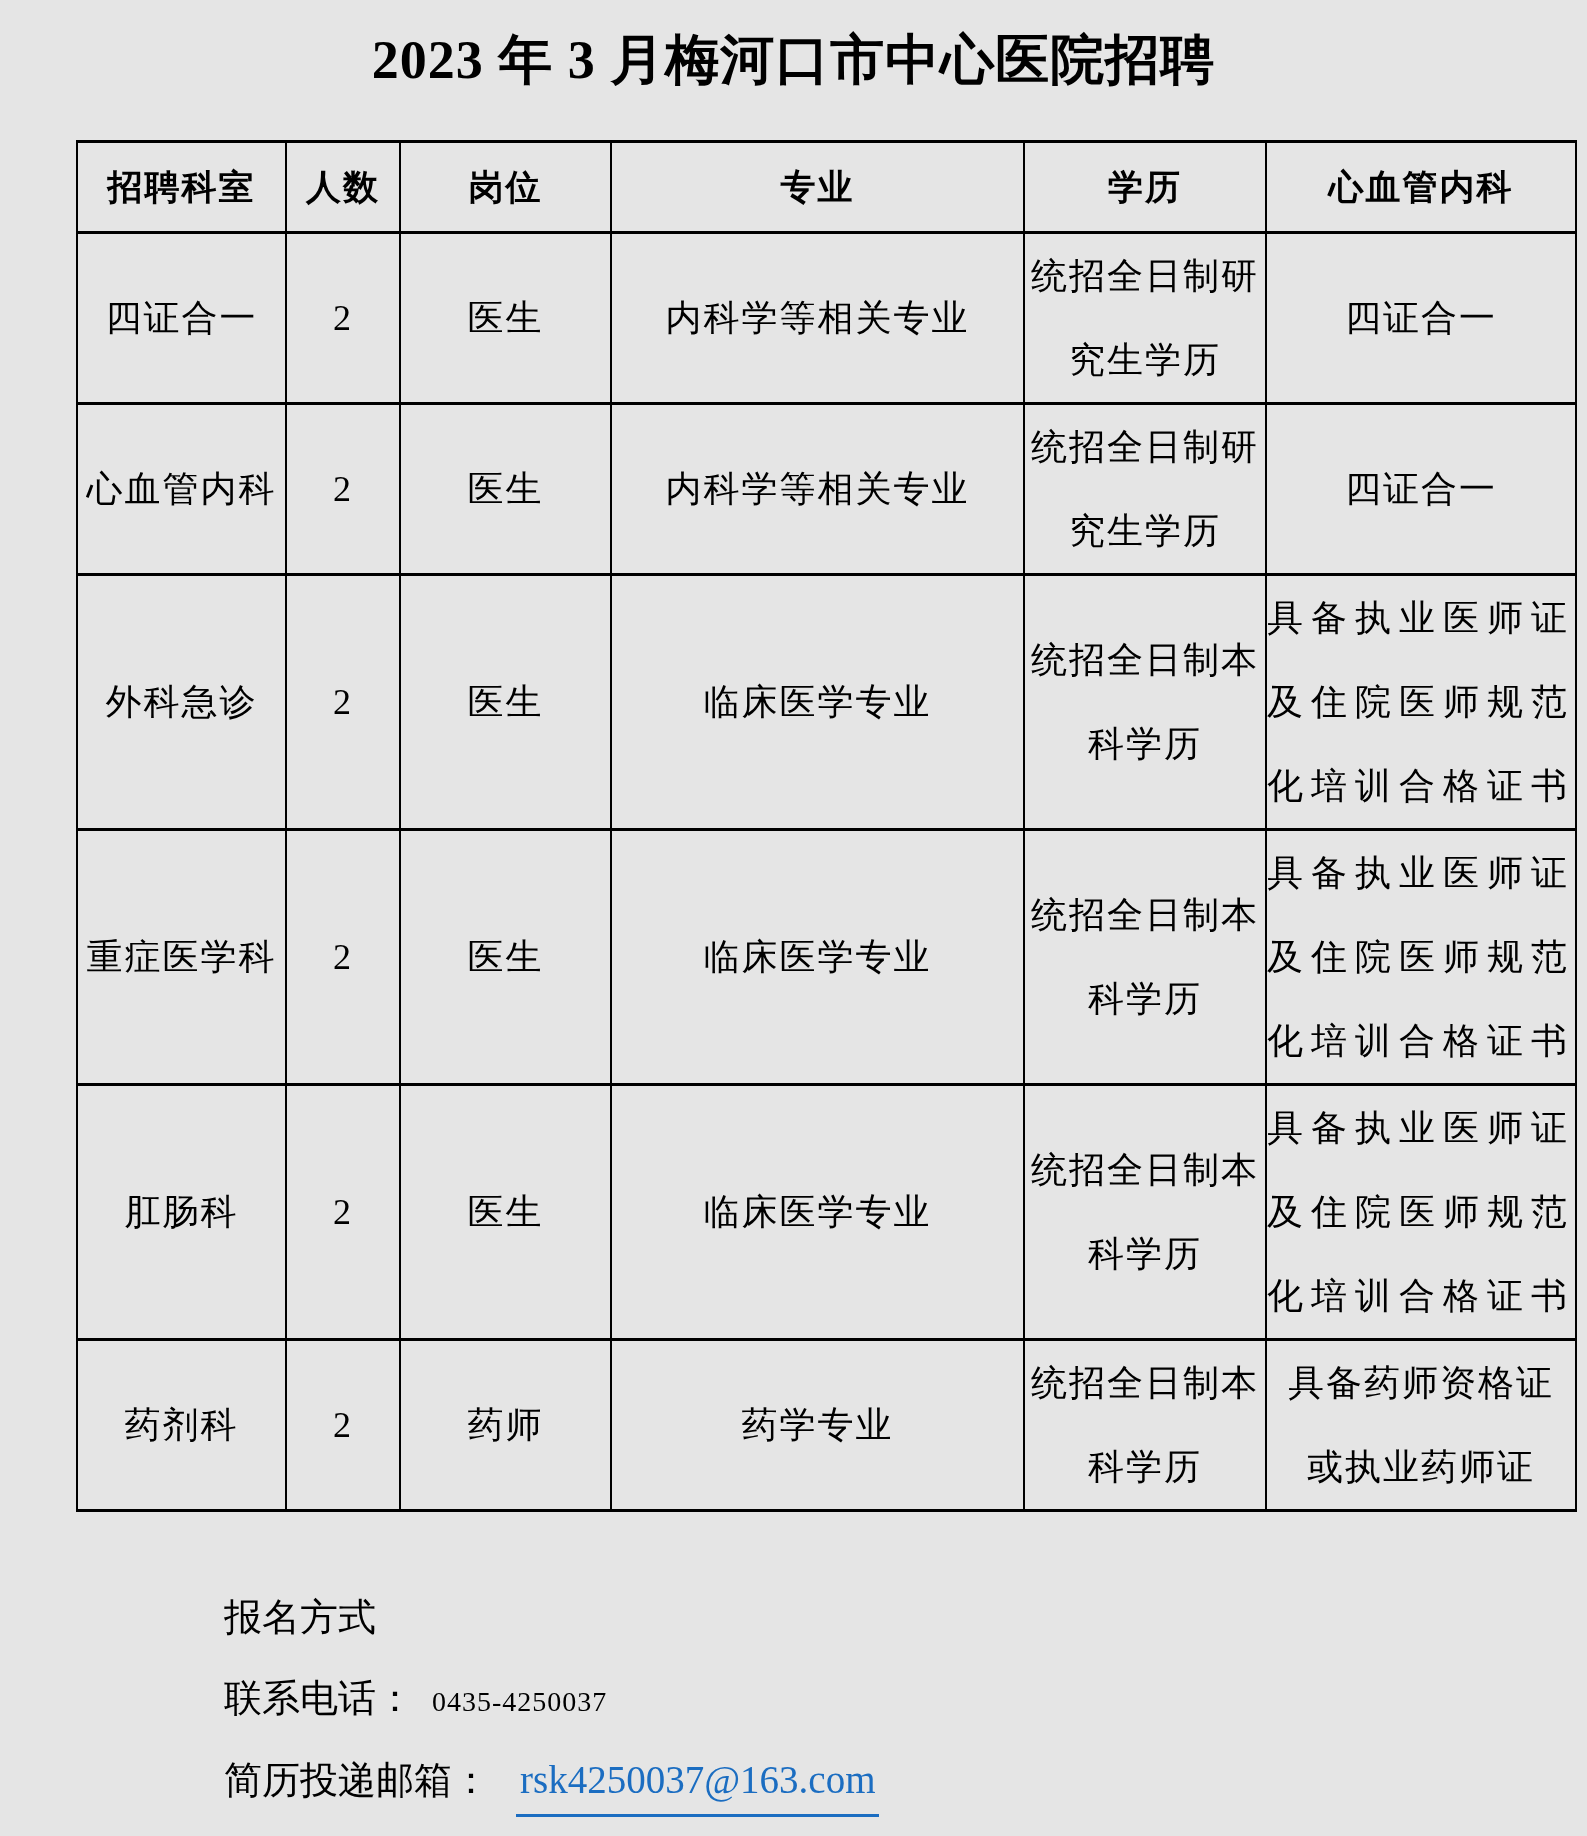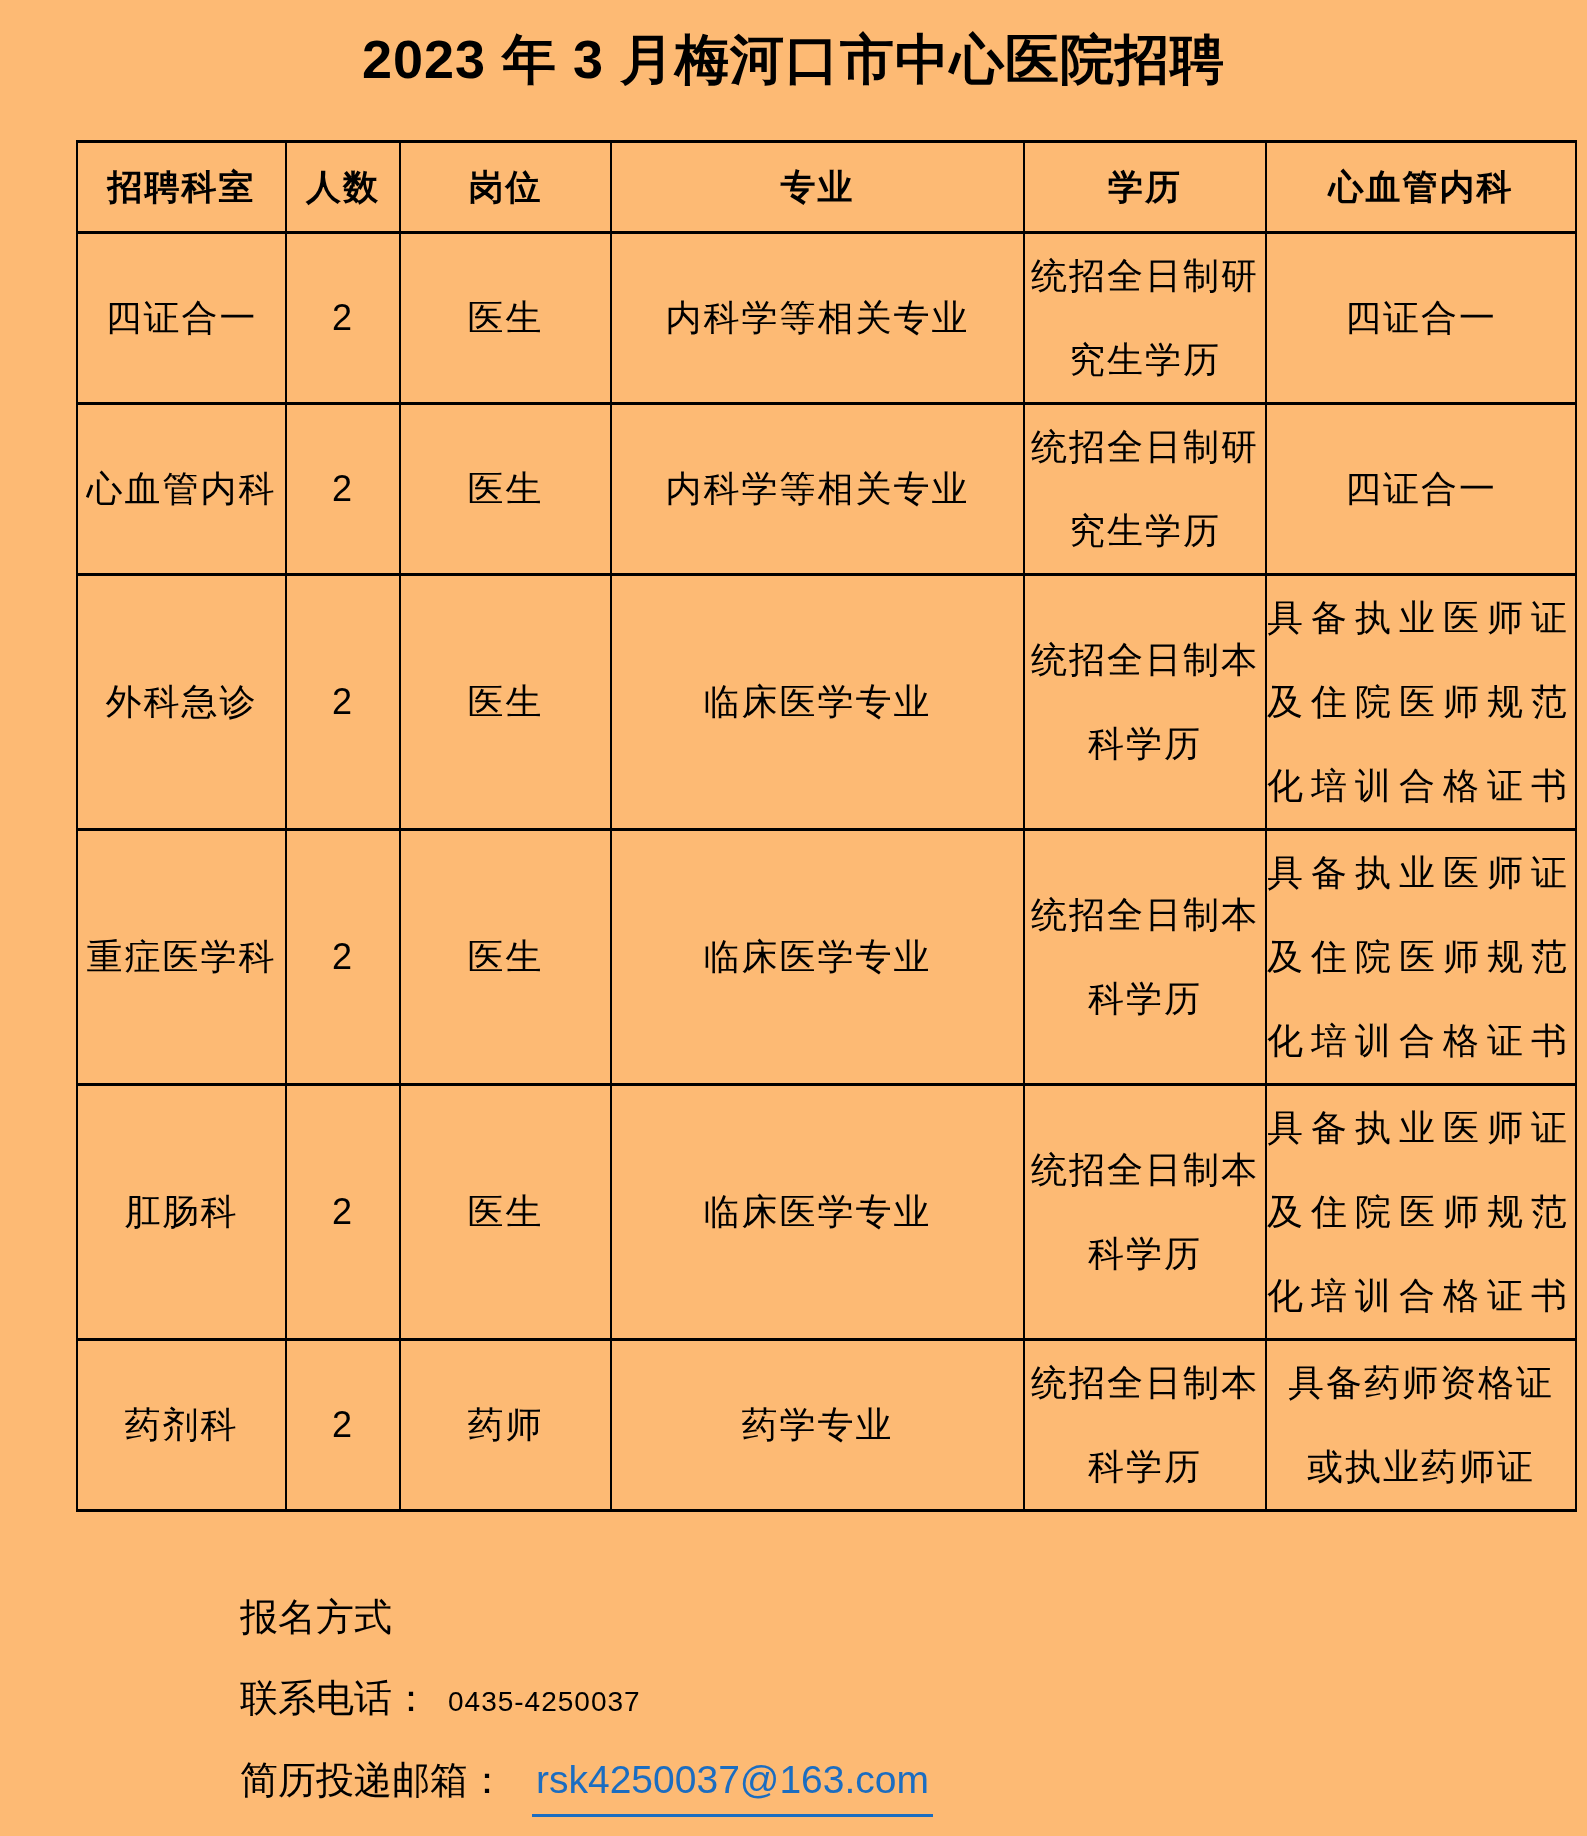--- a/index.html
+++ b/index.html
@@ -1,19 +1,19 @@
 <!DOCTYPE html>
 <html><head>
 <meta charset="utf-8">
 <style>
   html,body { margin:0; padding:0; background:#fff; }
   .page {
-    position:relative; width:1587px; height:1836px; background:#fdba74;
+    position:relative; width:1587px; height:1836px; background:#e5e5e5;
     color:#000; overflow:hidden;
-    font-family:Liberation Sans, sans-serif;
+    font-family:Liberation Serif, serif;
   }
 
   
   .doc-title {
     position:absolute; top:24px; left:0; width:100%;
     text-align:center; font-size:54px; font-weight:bold; letter-spacing:1px;
     white-space:nowrap;
   }
 
   
@@ -30,21 +30,21 @@
   .jobs-table th {
     font-size:35px; font-weight:bold; letter-spacing:2px; height:88px;
   }
   .jobs-table td { font-size:36px; font-weight:normal; }
   tr.row-s { height:165px; }   
   tr.row-t { height:247px; }   
   .cl { line-height:84px; letter-spacing:2px; white-space:nowrap; }
   .spread { letter-spacing:8px; }
 
   
-  .footer { position:absolute; left:240px; top:1577px; font-size:38px; }
+  .footer { position:absolute; left:224px; top:1577px; font-size:38px; }
   .f-line { height:81px; line-height:81px; white-space:nowrap; }
   .phone-num { font-size:28px; margin-left:18px; letter-spacing:1px; }
   .email-link {
     font-size:39px; margin-left:26px; cursor:pointer;
     color:#1B6DC1; text-decoration:none;
     border-bottom:3px solid #1B6DC1; padding:0 4px 13px 4px;
   }
 </style>
 </head>
 <body>

